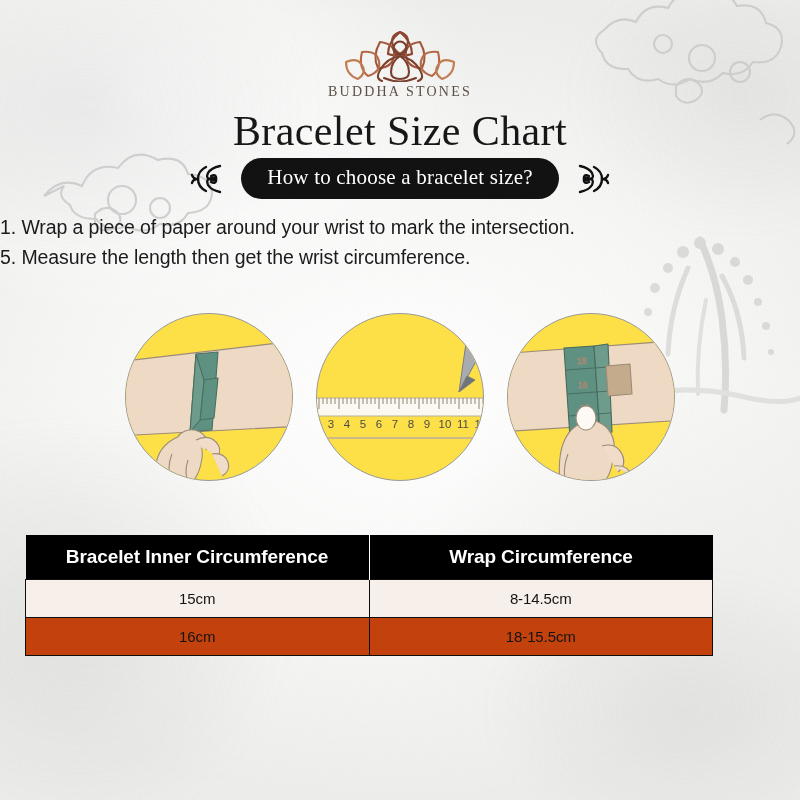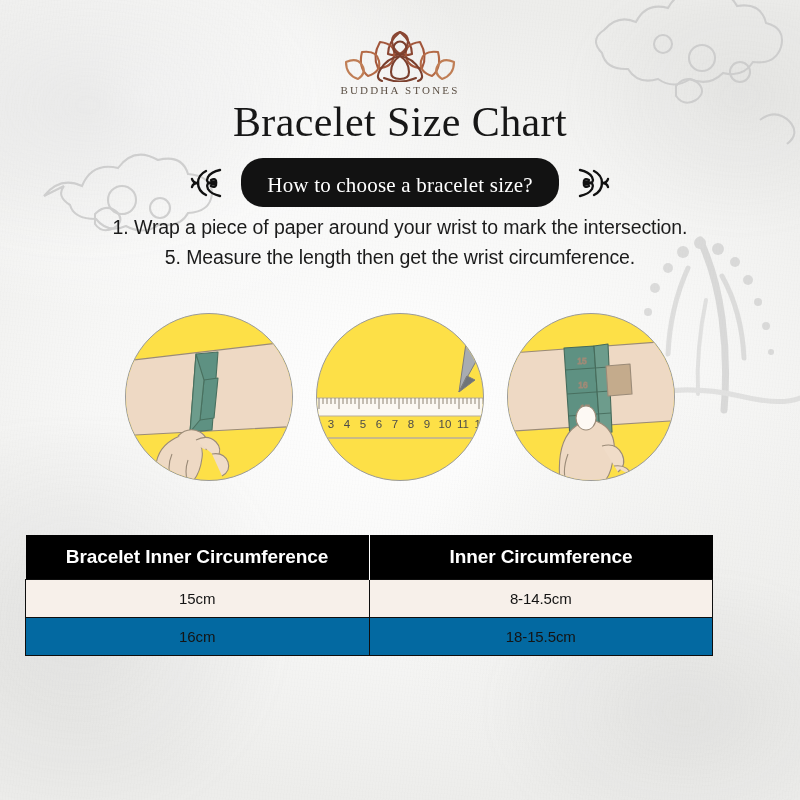--- a/index.html
+++ b/index.html
@@ -55,50 +55,50 @@
   }
 
   
   .logo-wrap {
     position:absolute; left:0; right:0; top:20px;
     display:flex; flex-direction:column; align-items:center;
   }
   .logo-name {
     margin-top:2px;
     font-family:"Liberation Serif", serif;
-    font-size:11px; letter-spacing:2.2px; color:#5c5045;
+    font-size:14px; letter-spacing:2.2px; color:#5c5045;
   }
 
   .main-title {
-    position:absolute; left:0; right:0; top:98px;
+    position:absolute; left:0; right:0; top:107px;
     text-align:center;
     font-family:"Liberation Serif", serif;
     font-size:42px; font-weight:400; color:#171717;
     letter-spacing:.4px;
   }
 
   .pill-row {
     position:absolute; left:0; right:0; top:158px;
     display:flex; align-items:center; justify-content:center; gap:9px;
   }
   .pill {
     background:#121212;
     color:#ffffff;
     border-radius:22px;
-    padding:15px 26px 9px;
+    padding:7px 26px 9px;
     font-family:"Liberation Serif", serif;
     font-size:21px; letter-spacing:.2px;
     white-space:nowrap;
   }
   .flourish { display:block; }
   .flourish.right { transform:scaleX(-1); }
 
   .steps {
     position:absolute; left:0; right:0; top:212px;
-    text-align:center; color:#1b1b1b;
+    color:#1b1b1b;
   }
   .step {
     font-size:19.5px; line-height:30px; font-weight:400;
     letter-spacing:-.1px;
   }
 
   
   .circles {
     position:absolute; top:313px; left:0; right:0;
     display:flex; justify-content:center; gap:23px;
@@ -125,21 +125,21 @@
   }
   .size-table th.col-a { border-right:1px solid #ffffff; }
   .size-table td {
     height:38px;
     text-align:center;
     font-size:15px; color:#141414;
     border:1.3px solid #0e0e0e;
     letter-spacing:-.1px;
   }
   tr.shade td { background:#f7f0ea; }
-  tr.plain td { background:#0369a1; }
+  tr.plain td { background:#c2410c; }
 </style>
 </head>
 <body>
 
 <div id="page">
 
   <div class="bg-layer paper"></div>
   <div class="bg-layer paper-grain"></div>
   <div class="wash-tl"></div>
   <div class="wash-bl"></div>
@@ -334,21 +334,21 @@
           <path d="M60 140 q-6 16 -2 28" fill="none"></path>
         </g>
       </svg>
     </div>
   </div>
 
   <table class="size-table">
     <thead>
       <tr>
         <th class="col-a">Bracelet Inner Circumference</th>
-        <th>Inner Circumference</th>
+        <th>Wrap Circumference</th>
       </tr>
     </thead>
     <tbody>
       <tr class="shade">
         <td>15cm</td>
         <td>8-14.5cm</td>
       </tr>
       <tr class="plain">
         <td>16cm</td>
         <td>18-15.5cm</td>

